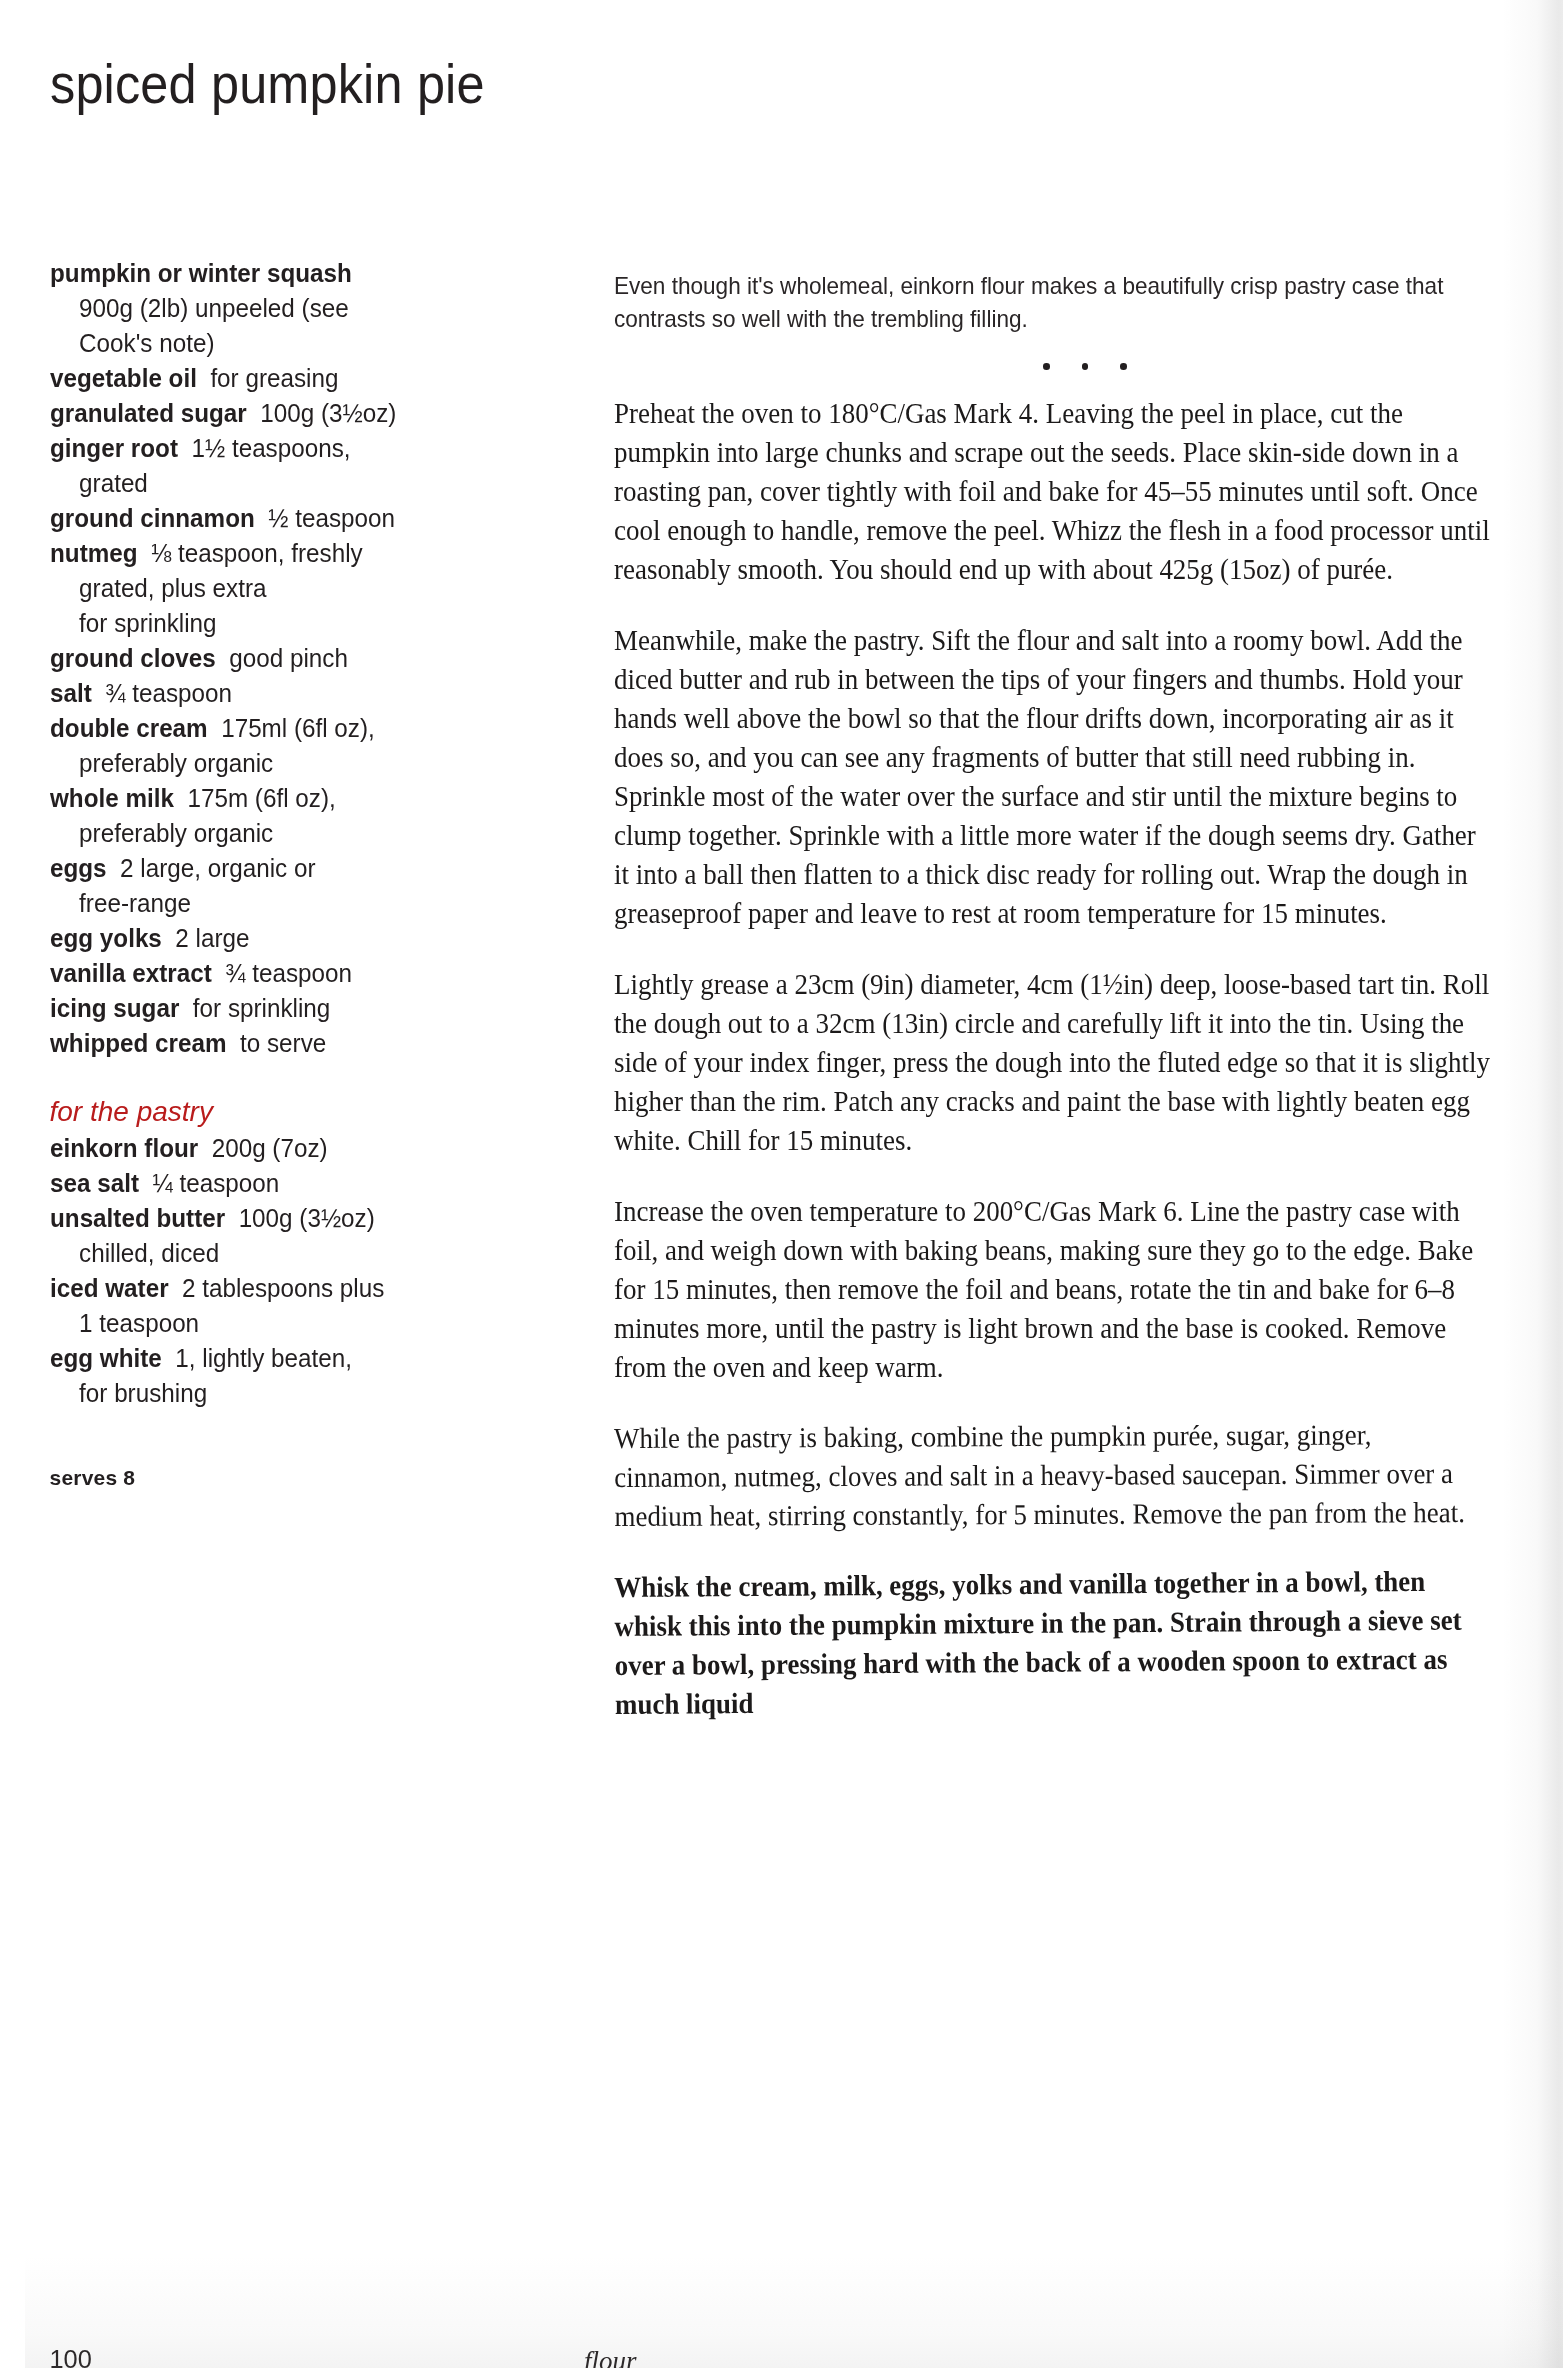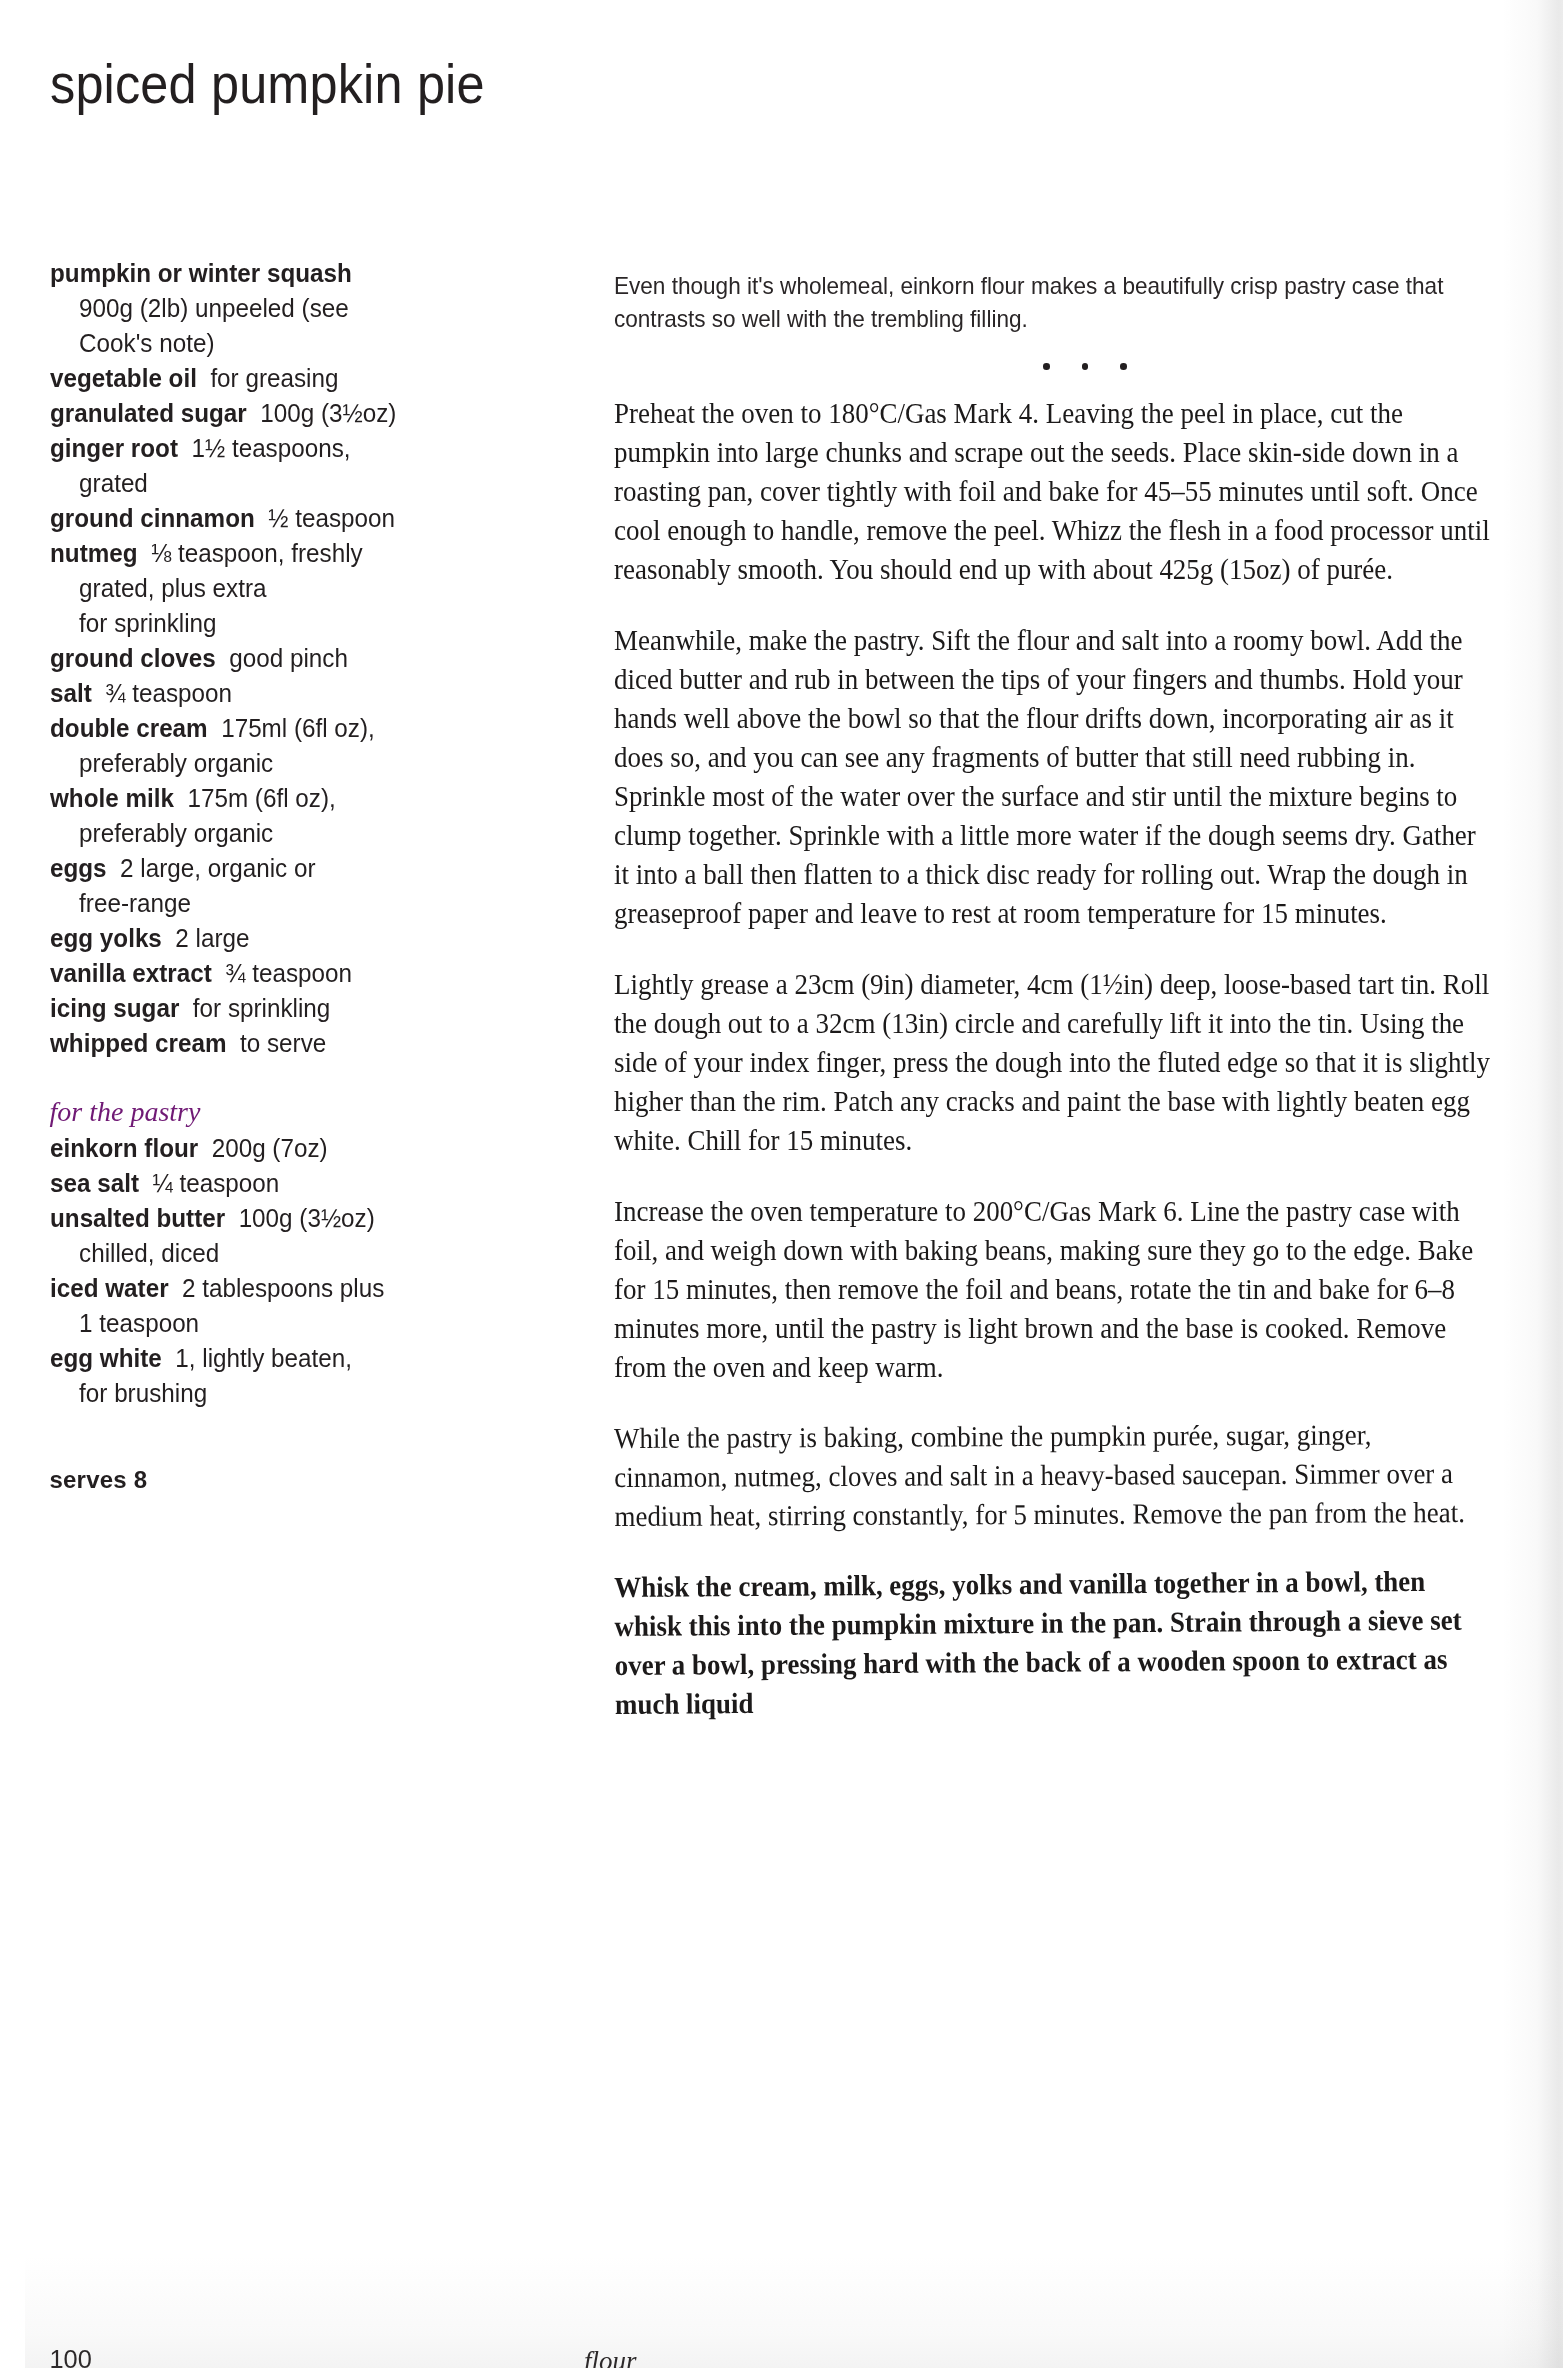--- a/index.html
+++ b/index.html
@@ -89,29 +89,29 @@
     transform-origin: left top;
   }
   .ing-item .hang {
     display: block;
     padding-left: 30px;
   }
   .ing-name { font-weight: 700; }
   .ing-qty  { font-weight: 400; }
 
   .section-head {
-    font-family: Liberation Serif, serif;
+    font-family: Liberation Sans, sans-serif;
     font-style: italic;
     font-size: 28px;
     line-height: 34px;
     margin: 34px 0 1.9px 0;
-    color: #701a75;
+    color: #b91c1c;
   }
   .serves {
-    font-size: 24px;
+    font-size: 21px;
     font-weight: 700;
     margin-top: 55px;
     letter-spacing: 0.2px;
   }
 
   
   .intro {
     font-size: 24px;
     line-height: 33px;
     font-weight: 400;

